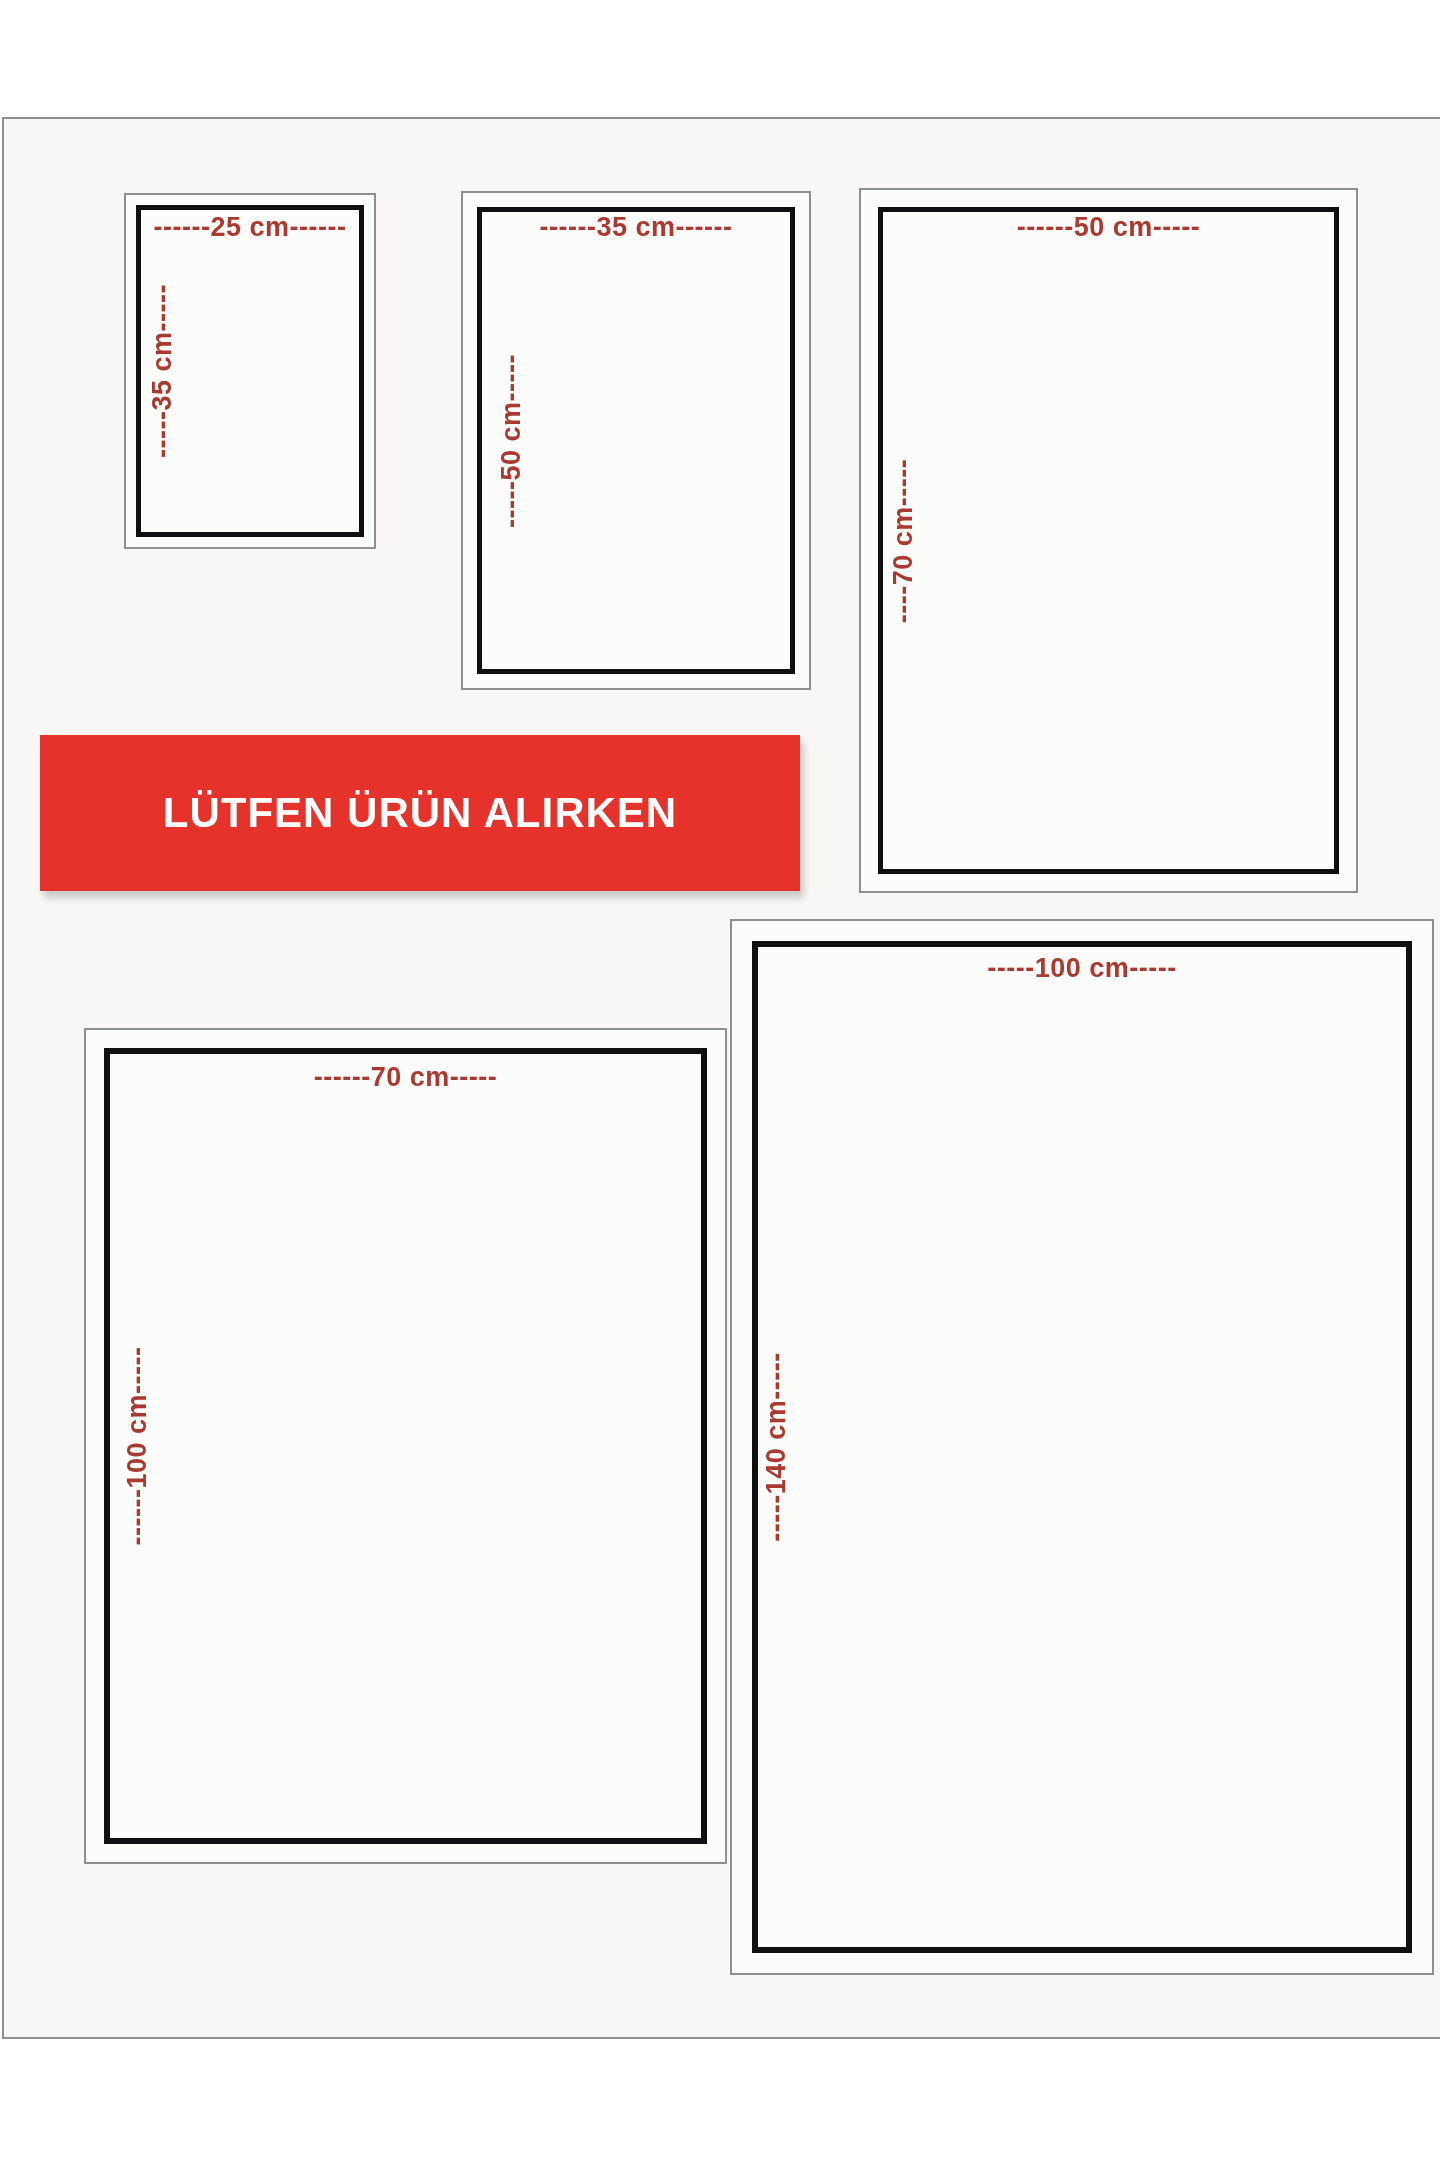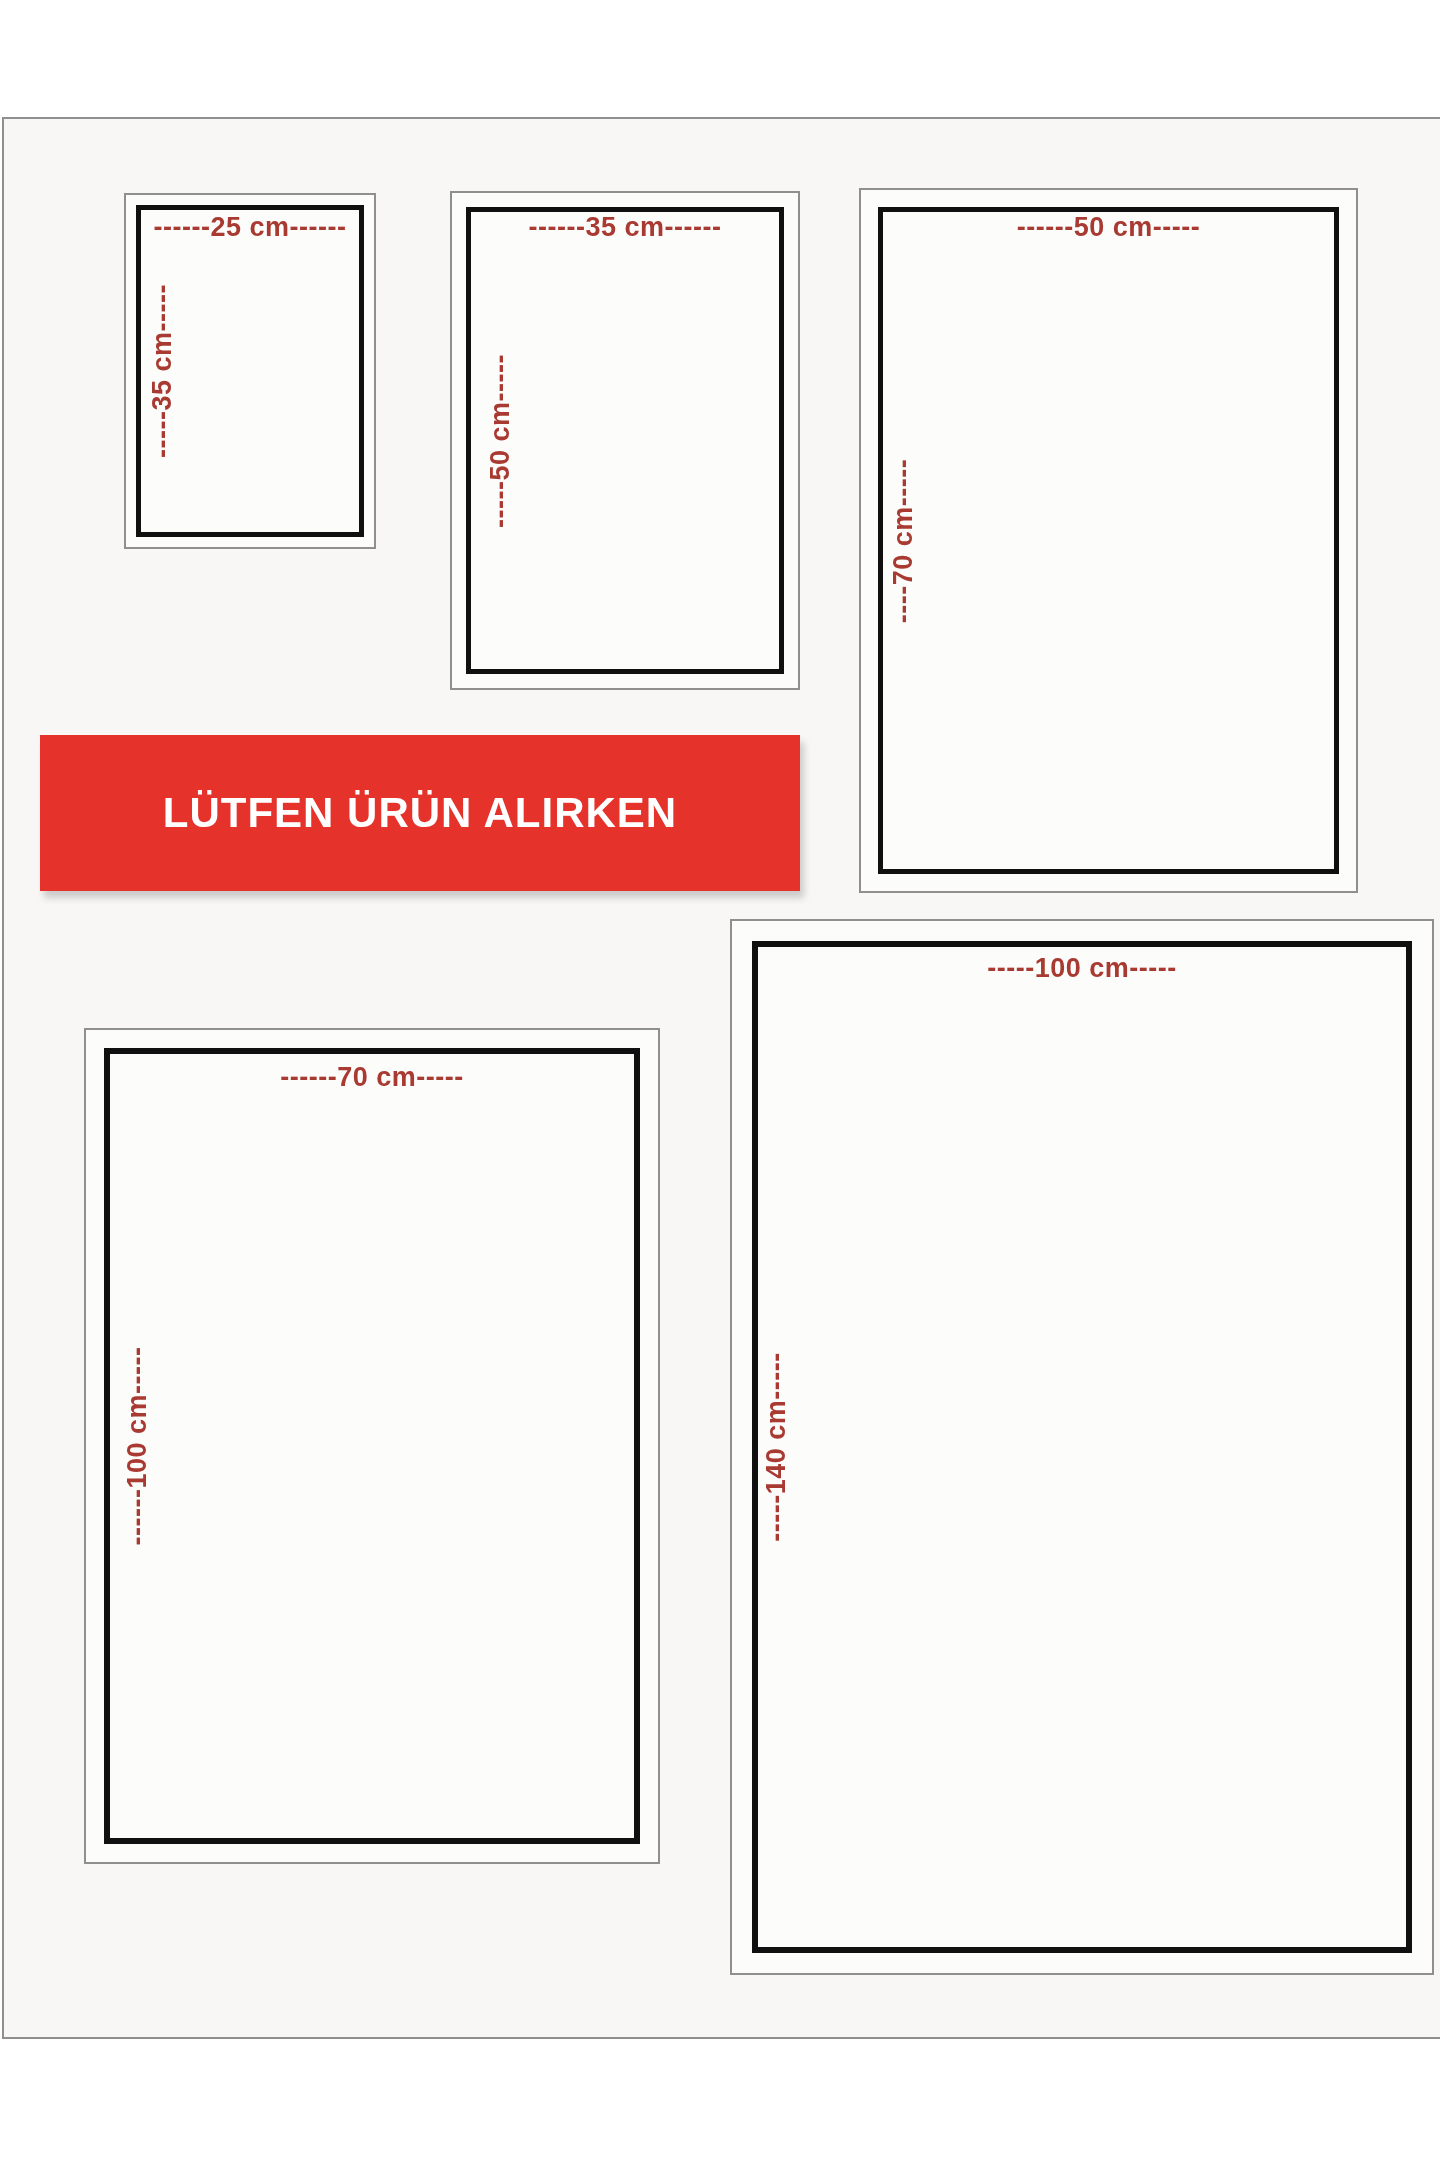--- a/index.html
+++ b/index.html
@@ -49,39 +49,39 @@
 
 <div class="card"></div>
 
 <div class="size-box" style="left:103px; top:193px; width:252px; height:356px; padding:10px;">
   <div class="frame">
     <div class="w-label" style="top:2px;">------25 cm------</div>
     <div class="h-label" style="left:21px;">-----35 cm-----</div>
   </div>
 </div>
 
-<div class="size-box" style="left:429px; top:191px; width:350px; height:499px; padding:14px;">
+<div class="size-box" style="left:440px; top:191px; width:350px; height:499px; padding:14px;">
   <div class="frame">
     <div class="w-label" style="top:0px;">------35 cm------</div>
     <div class="h-label" style="left:29px;">-----50 cm-----</div>
   </div>
 </div>
 
 <div class="size-box" style="left:838px; top:188px; width:499px; height:705px; padding:17px;">
   <div class="frame">
     <div class="w-label" style="top:0px;">------50 cm-----</div>
     <div class="h-label" style="left:20px;">----70 cm-----</div>
   </div>
 </div>
 
 <div class="banner">
   <div class="banner-line">LÜTFEN ÜRÜN ALIRKEN</div>
 </div>
 
-<div class="size-box" style="left:63px; top:1028px; width:576px; height:836px; padding:18px;">
+<div class="size-box" style="left:63px; top:1028px; width:643px; height:836px; padding:18px;">
   <div class="frame b6">
     <div class="w-label" style="top:8px;">------70 cm-----</div>
     <div class="h-label" style="left:27px;">------100 cm-----</div>
   </div>
 </div>
 
 <div class="size-box" style="left:709px; top:919px; width:704px; height:1056px; padding:20px;">
   <div class="frame b6">
     <div class="w-label" style="top:6px;">-----100 cm-----</div>
     <div class="h-label" style="left:18px;">-----140 cm-----</div>

